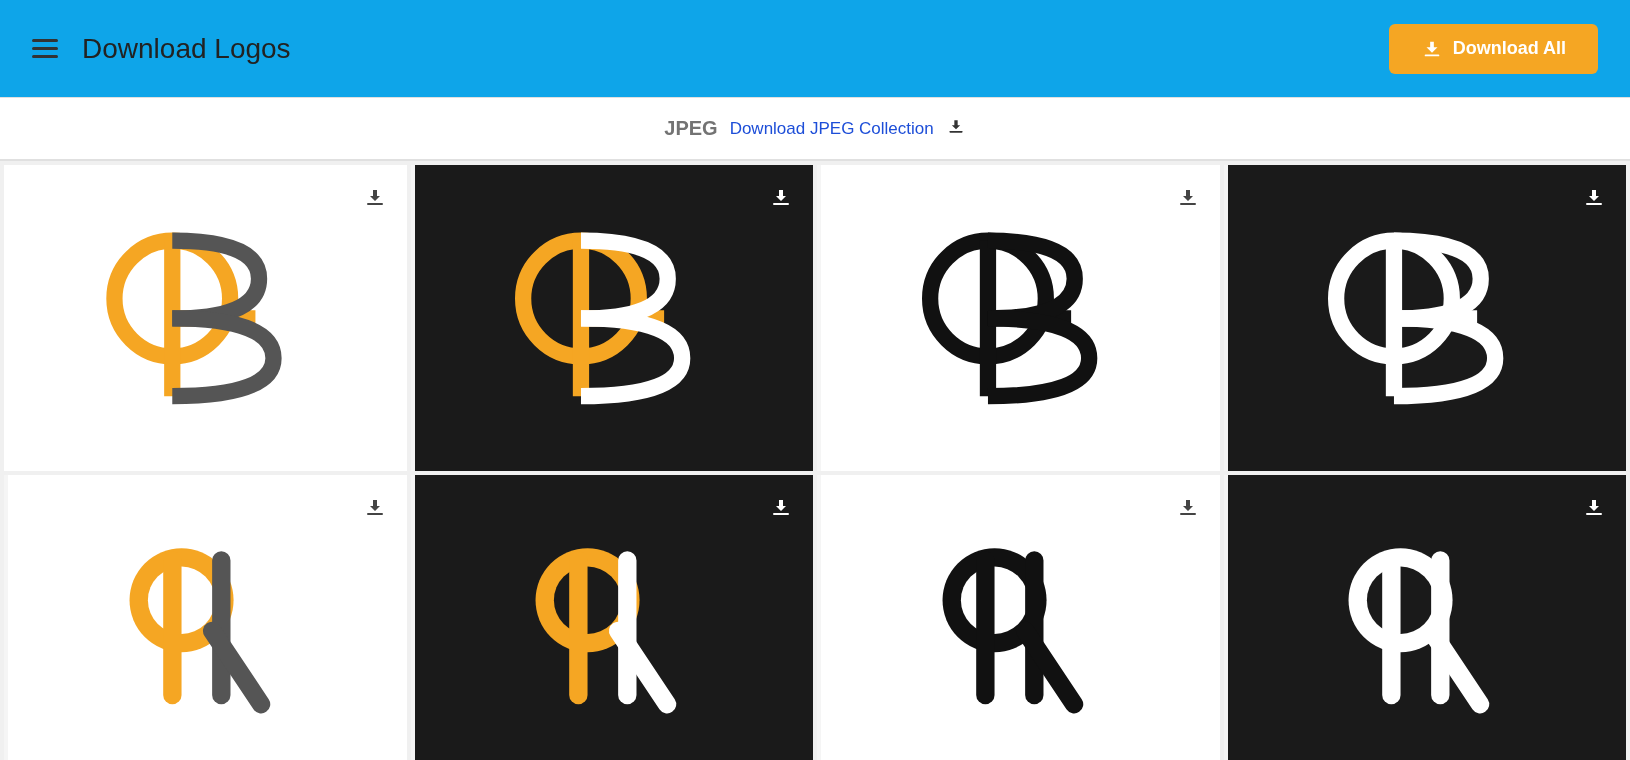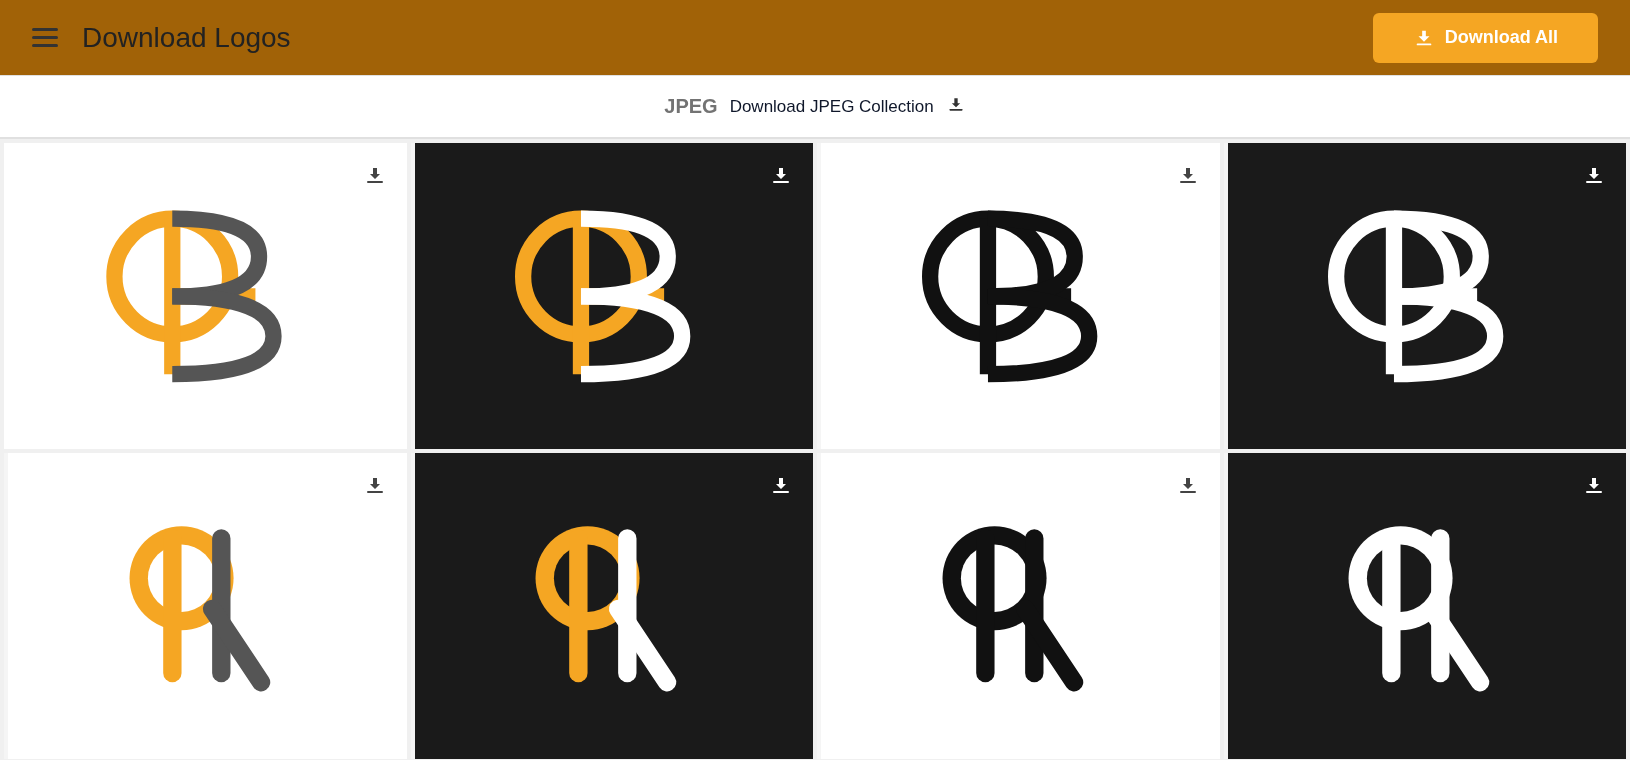--- a/index.html
+++ b/index.html
@@ -1,25 +1,25 @@
 <!DOCTYPE html>
 <html><head>
   <meta charset="utf-8">
   <style>
     * { box-sizing: border-box; margin: 0; padding: 0; }
     body { font-family: -apple-system, BlinkMacSystemFont, 'Segoe UI', Arial, sans-serif; background: #f5f5f5; }
 
     
     .header {
-      background: #a16207;
+      background: #0ea5e9;
       display: flex;
       align-items: center;
       justify-content: space-between;
       padding: 0 32px;
-      height: 76px;
+      height: 98px;
       border-bottom: 1px solid #e0e0e0;
     }
     .header-left {
       display: flex;
       align-items: center;
       gap: 24px;
     }
     .hamburger-icon {
       display: flex;
       flex-direction: column;
@@ -36,21 +36,21 @@
     .page-title {
       font-size: 28px;
       font-weight: 400;
       color: #222;
     }
     .download-all-btn {
       background: #f5a623;
       color: #fff;
       border: none;
       border-radius: 6px;
-      padding: 14px 40px;
+      padding: 14px 32px;
       font-size: 18px;
       font-weight: 600;
       cursor: pointer;
       display: flex;
       align-items: center;
       gap: 10px;
     }
 
     
     .collection-bar {
@@ -69,21 +69,21 @@
       cursor: pointer;
     }
     .collection-item:last-child { border-right: none; }
     .collection-label {
       font-size: 20px;
       font-weight: 800;
       color: #737373;
     }
     .collection-link {
       font-size: 17px;
-      color: #0f172a;
+      color: #1d4ed8;
       font-weight: 400;
     }
     .download-icon-small {
       font-size: 18px;
       color: #333;
     }
     .logo-cell {
       position: relative;
       aspect-ratio: 1 / 0.76;
       overflow: hidden;

